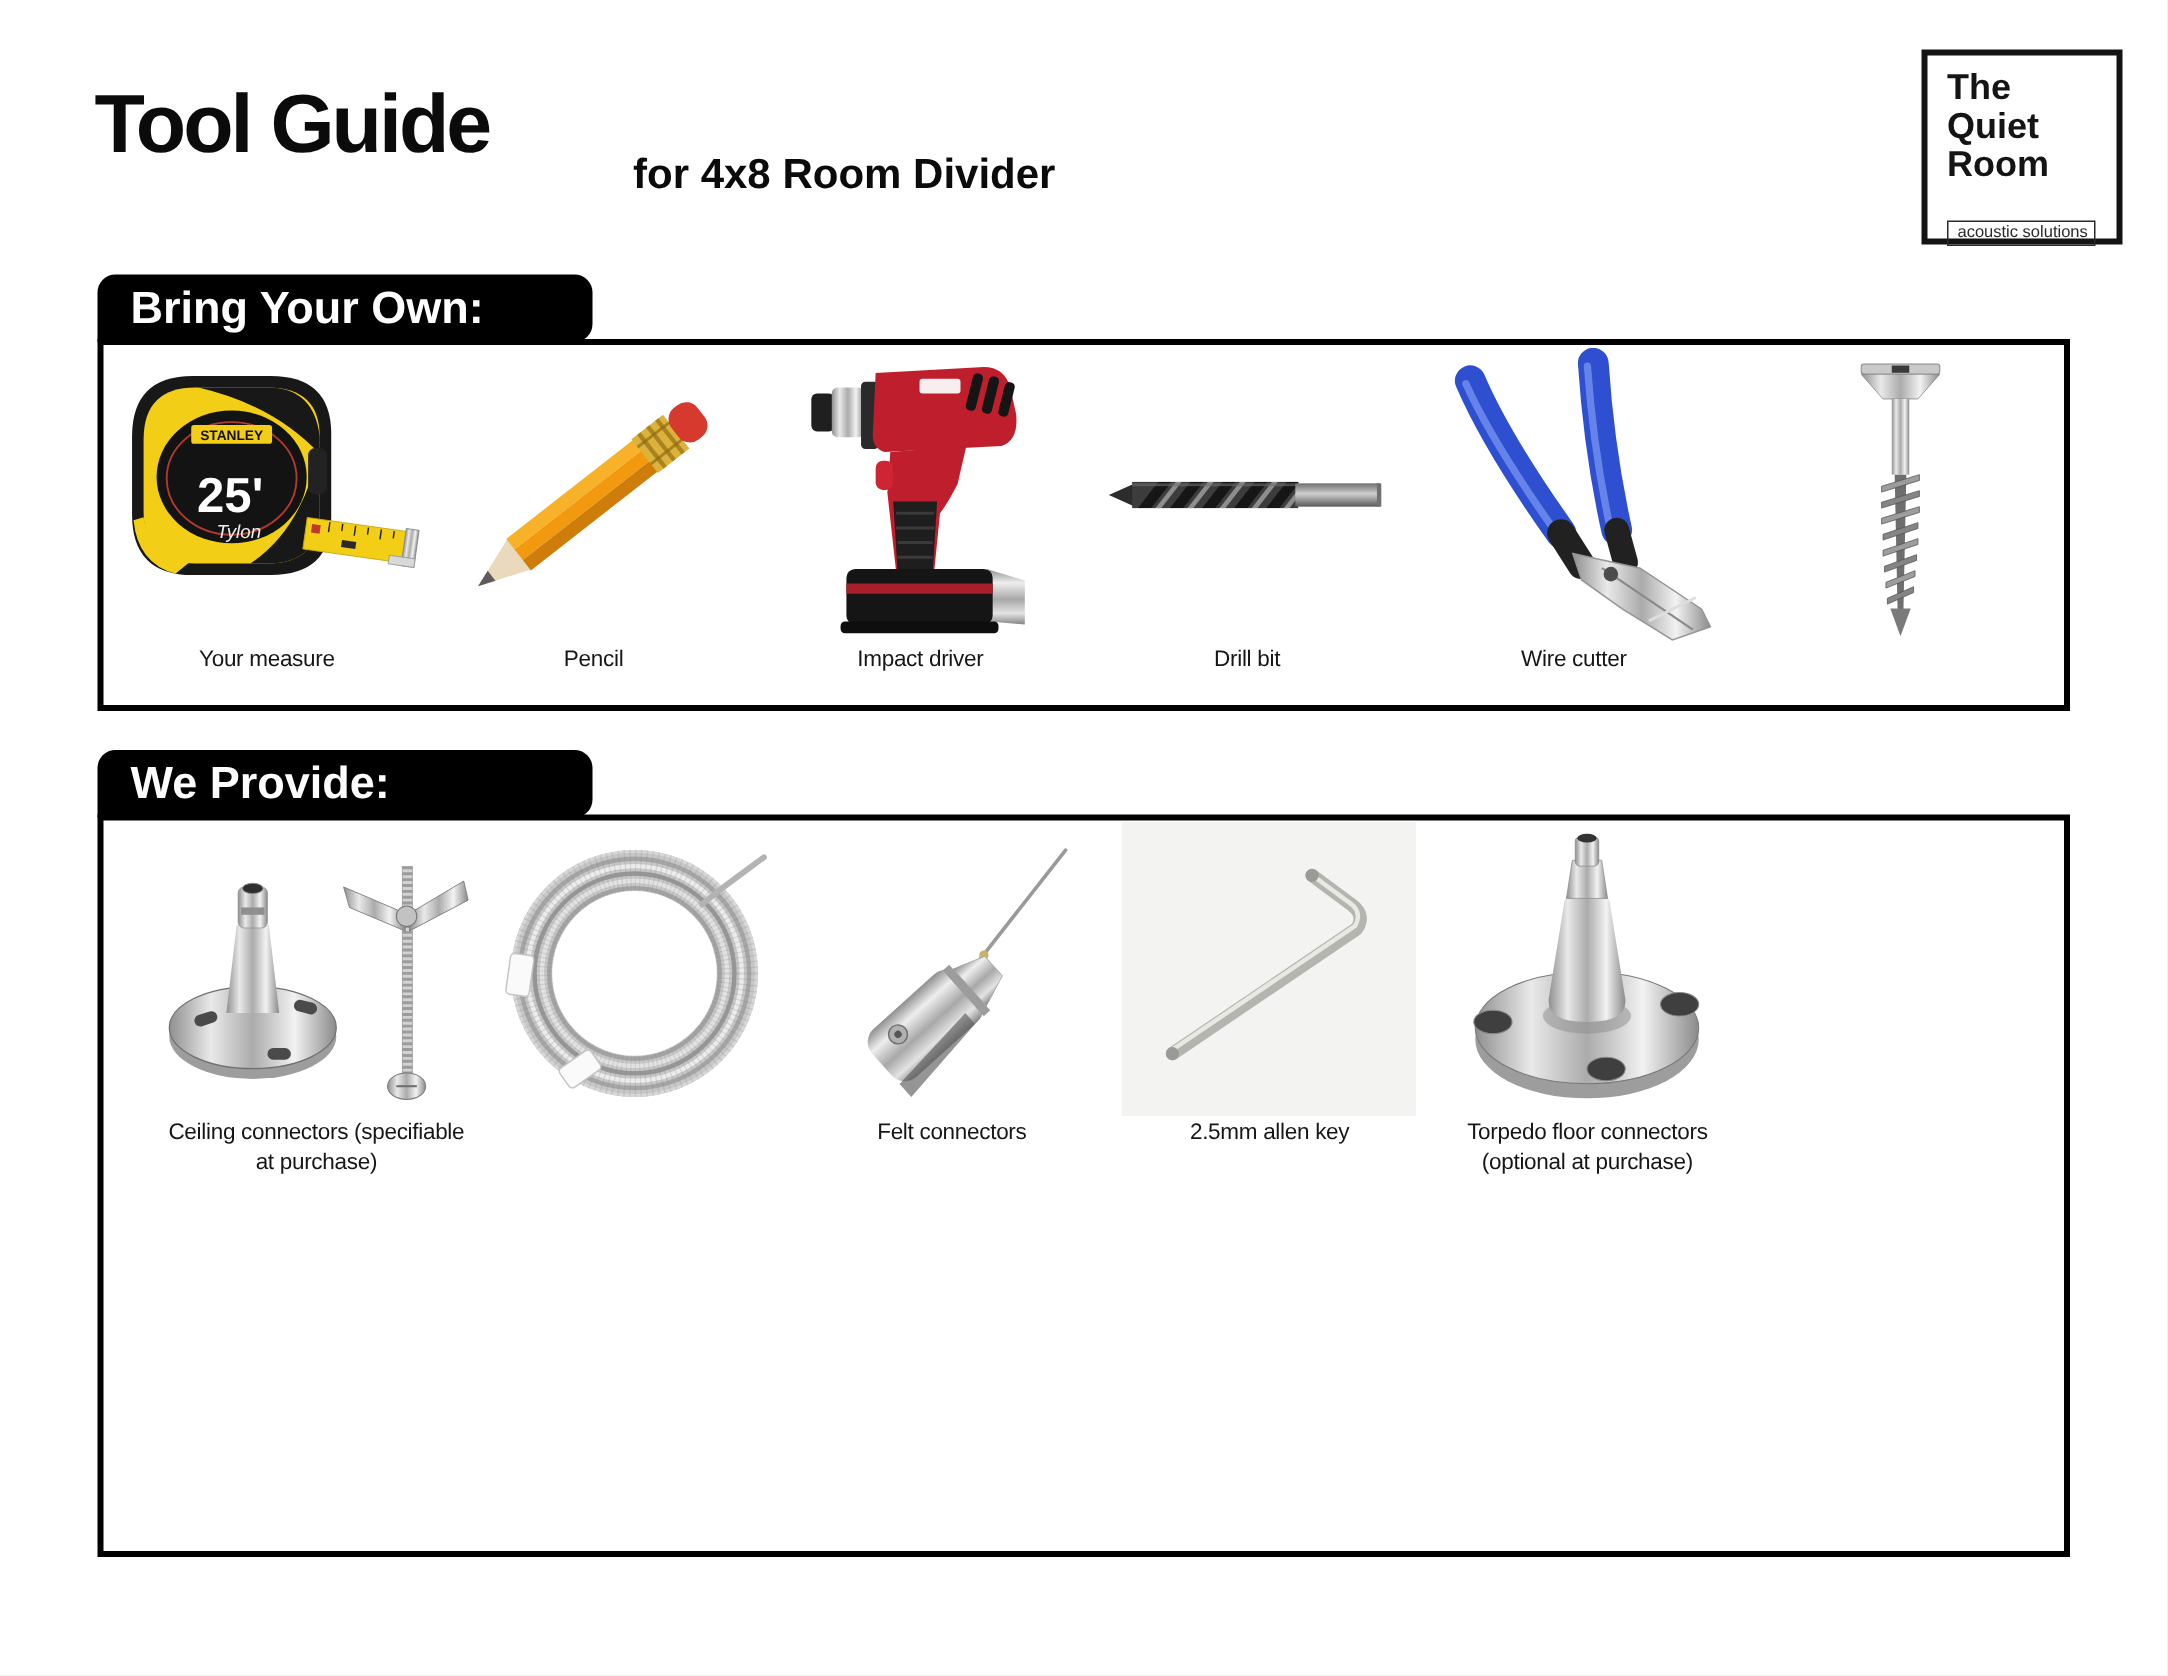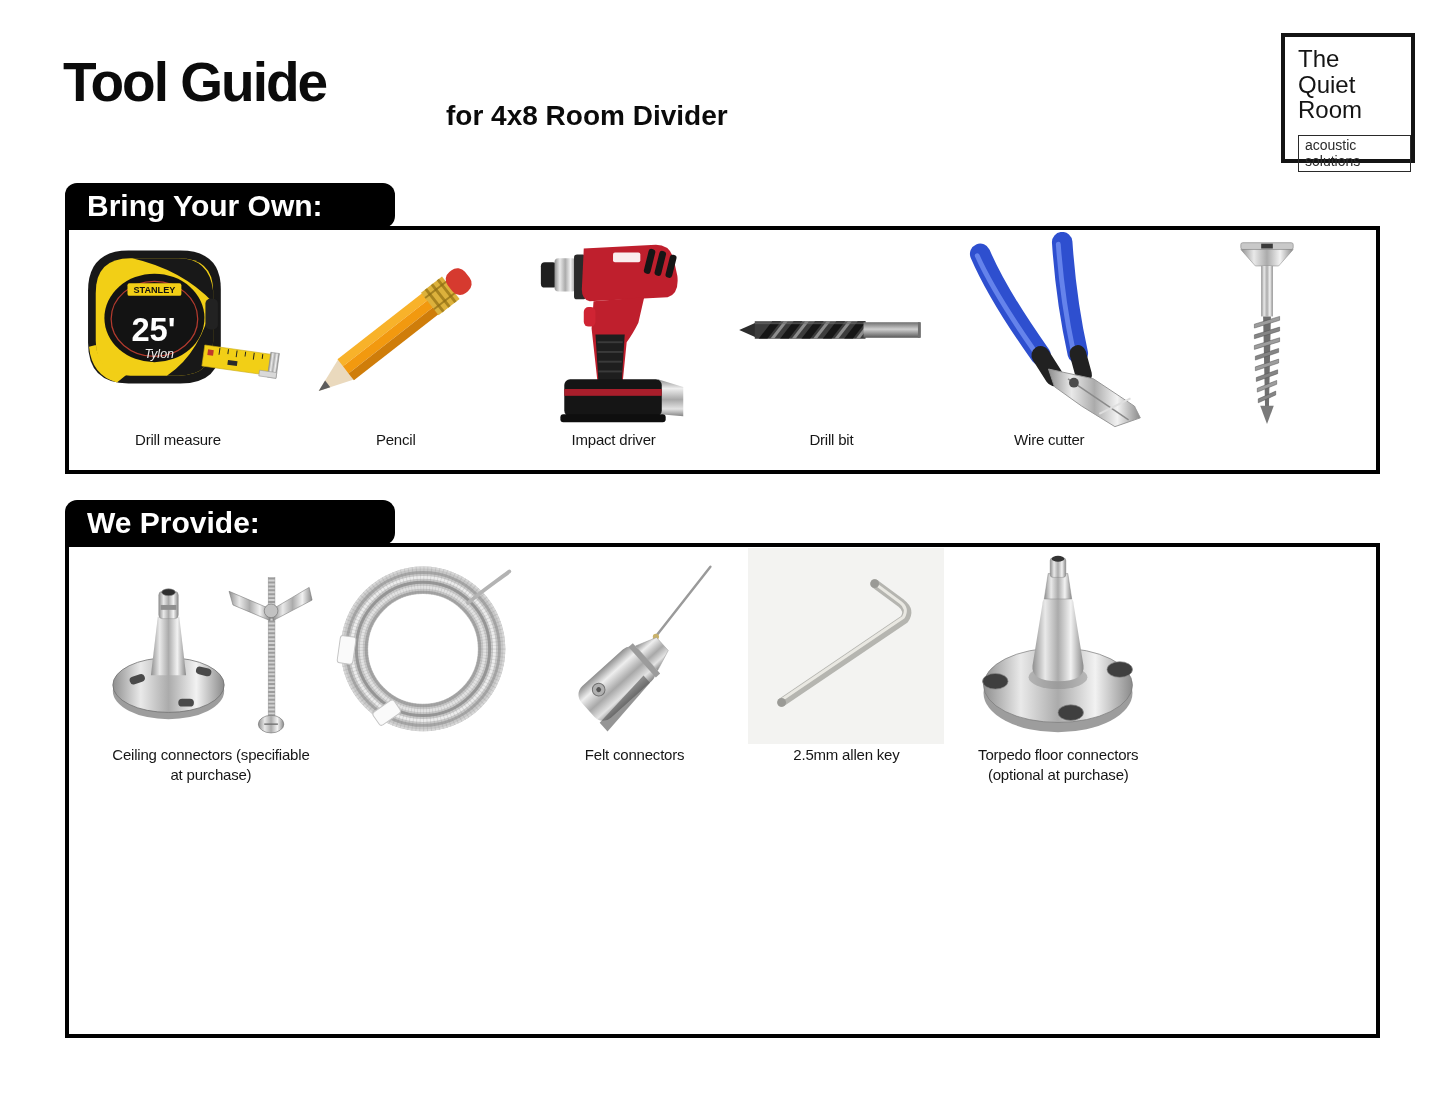--- a/index.html
+++ b/index.html
@@ -3,27 +3,27 @@
 <meta charset="utf-8">
 <style>
   html,body{margin:0;padding:0;background:#e6e6e6;}
   .page{
     position:relative;width:1445px;height:1117px;background:#ffffff;
     font-family:"Liberation Sans",sans-serif;color:#111;overflow:hidden;
   }
   
   .title{position:absolute;left:63px;top:50px;font-size:55px;font-weight:800;
          letter-spacing:-2px;color:#0b0b0b;}
-  .subtitle{position:absolute;left:422px;top:100px;font-size:28px;font-weight:700;color:#0b0b0b;margin-left:24px;}
+  .subtitle{position:absolute;left:422px;top:100px;font-size:28px;font-weight:700;color:#0b0b0b;}
   .logo-box{position:absolute;left:1281px;top:33px;width:134px;height:130px;
             border:4px solid #141414;box-sizing:border-box;background:#fff;
             padding:9px 0 0 13px;}
-  .logo-text{font-size:24px;font-weight:400;line-height:1.07;color:#141414;}
-  .logo-tag{display:inline-block;margin-top:12px;border:1.5px solid #2a2a2a;
-            font-size:14px;padding:1px 4px 2px 6px;color:#2a2a2a;}
+  .logo-text{font-size:24px;font-weight:700;line-height:1.07;color:#141414;}
+  .logo-tag{display:inline-block;margin-top:24px;border:1.5px solid #2a2a2a;
+            font-size:11px;padding:1px 4px 2px 6px;color:#2a2a2a;}
   
   .section{position:absolute;left:65px;}
   .section-1{top:183px;}
   .section-2{top:500px;}
   .tab{width:330px;height:45px;background:#000;color:#fff;border-radius:12px 12px 12px 0;
        font-size:30px;font-weight:700;line-height:45px;padding-left:22px;
        box-sizing:border-box;position:relative;z-index:2;}
   .box{border:4px solid #000;background:#fff;box-sizing:border-box;width:1315px;
        position:relative;z-index:1;margin-top:-2px;}
   .box-1{height:248px;}
@@ -109,21 +109,21 @@
                   <line x1="186" y1="109" x2="186" y2="116"></line>
                     <line x1="195" y1="109" x2="195" y2="114"></line>
                 </g>
                 <rect x="160" y="120" width="10" height="5" fill="#2a2a2a"></rect>
                 <rect x="203" y="106" width="9" height="26" fill="url(#gS)" stroke="#8a8a8a" stroke-width="0.6"></rect>
                 <rect x="194" y="126" width="18" height="6" fill="#d9d9d9" stroke="#999" stroke-width="0.6"></rect>
               </g>
               <path d="M22,108 Q26,136 54,139 L44,147 Q18,140 15,110 Z" fill="#f2cf16"></path>
             </svg>
           </div>
-          <div class="label">Drill measure</div>
+          <div class="label">Your measure</div>
         </div>
 
         <div class="item">
           <div class="art">
             <svg viewBox="0 0 210 190" width="200" height="181">
               <g transform="rotate(-38 105 95)">
                 <polygon points="2,95 40,81 40,109" fill="#ead9bd"></polygon>
                 <polygon points="2,95 14,90.6 14,99.4" fill="#5c5c5c"></polygon>
                 <rect x="38" y="81" width="114" height="9.4" fill="#f8b22a"></rect>
                 <rect x="38" y="90.4" width="114" height="9.4" fill="#f2990f"></rect>

